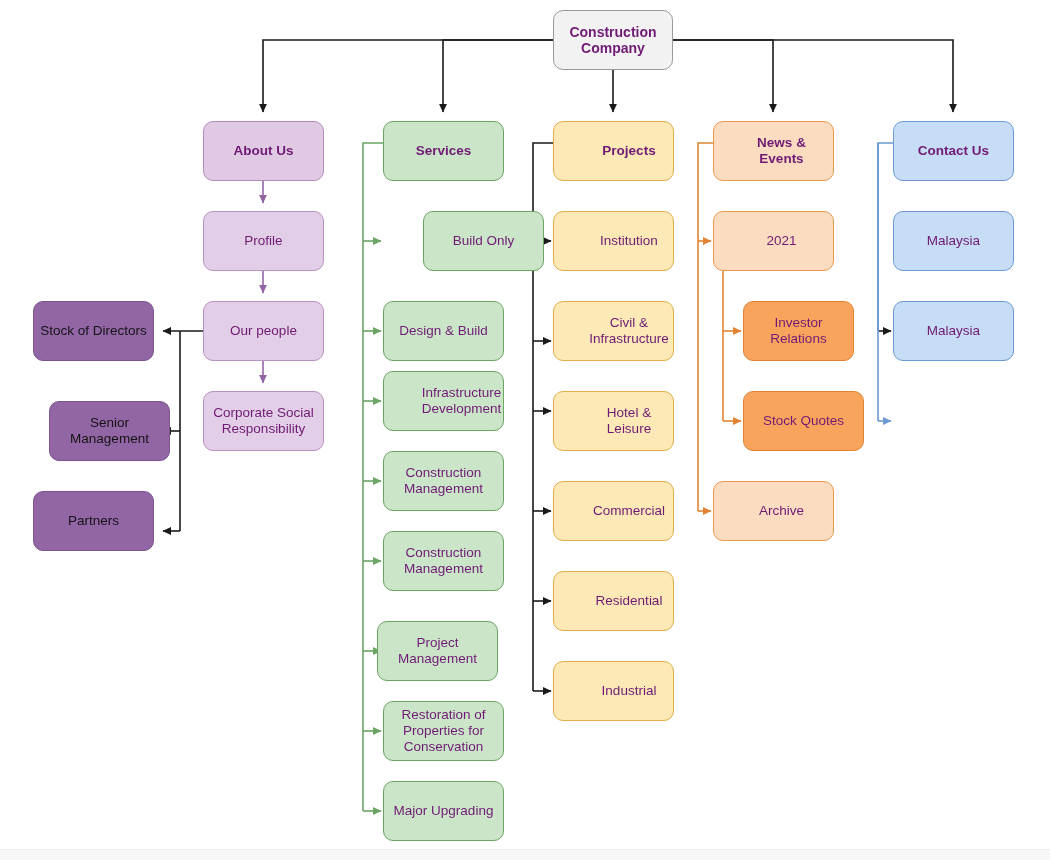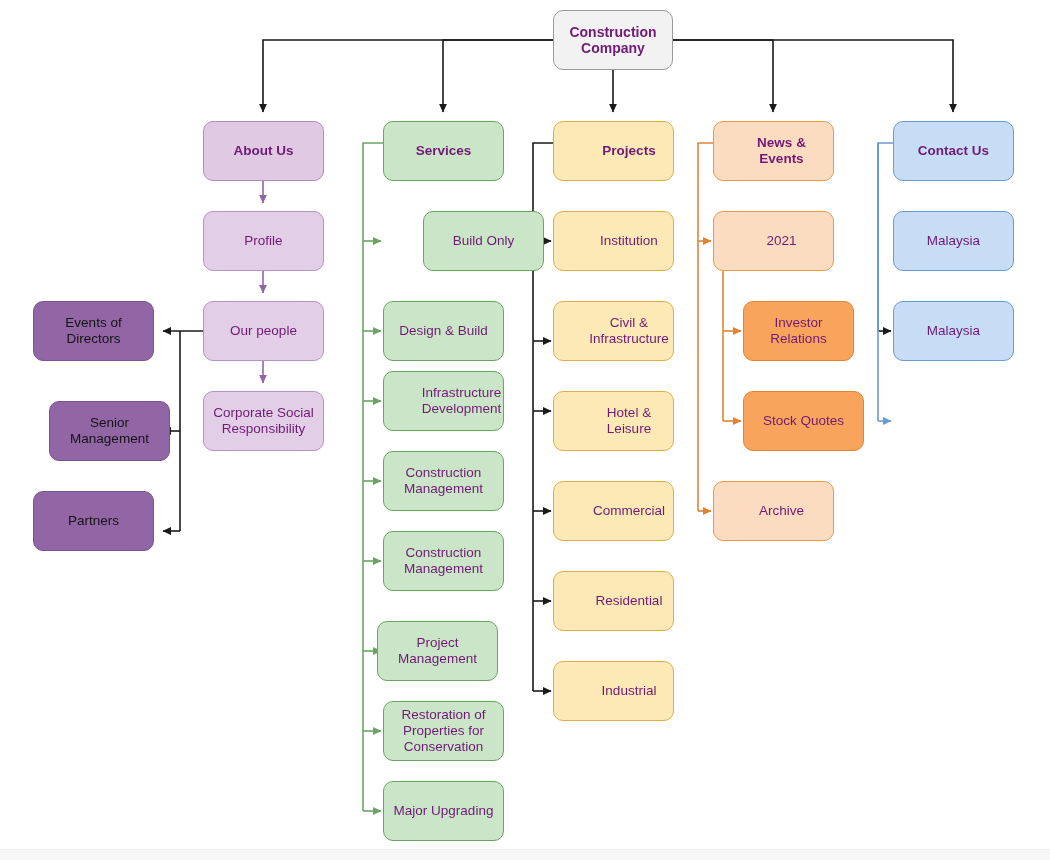--- a/index.html
+++ b/index.html
@@ -222,21 +222,21 @@
   </div>
   <div class="node purple-mid" style="left:203px; top:301px; width:121px; height:60px;">
     <span>Our people</span>
   </div>
   <div class="node purple-mid" style="left:203px; top:391px; width:121px; height:60px;">
     <span>Corporate Social
 Responsibility</span>
   </div>
 
   <div class="node purple-dark" style="left:33px; top:301px; width:121px; height:60px;">
-    <span>Events of Directors</span>
+    <span>Stock of Directors</span>
   </div>
   <div class="node purple-dark" style="left:33px; top:401px; width:121px; height:60px;margin-left:16px;">
     <span>Senior Management</span>
   </div>
   <div class="node purple-dark" style="left:33px; top:491px; width:121px; height:60px;">
     <span>Partners</span>
   </div>
 
   <div class="node head green" style="left:383px; top:121px; width:121px; height:60px;">
     <span>Services</span>

